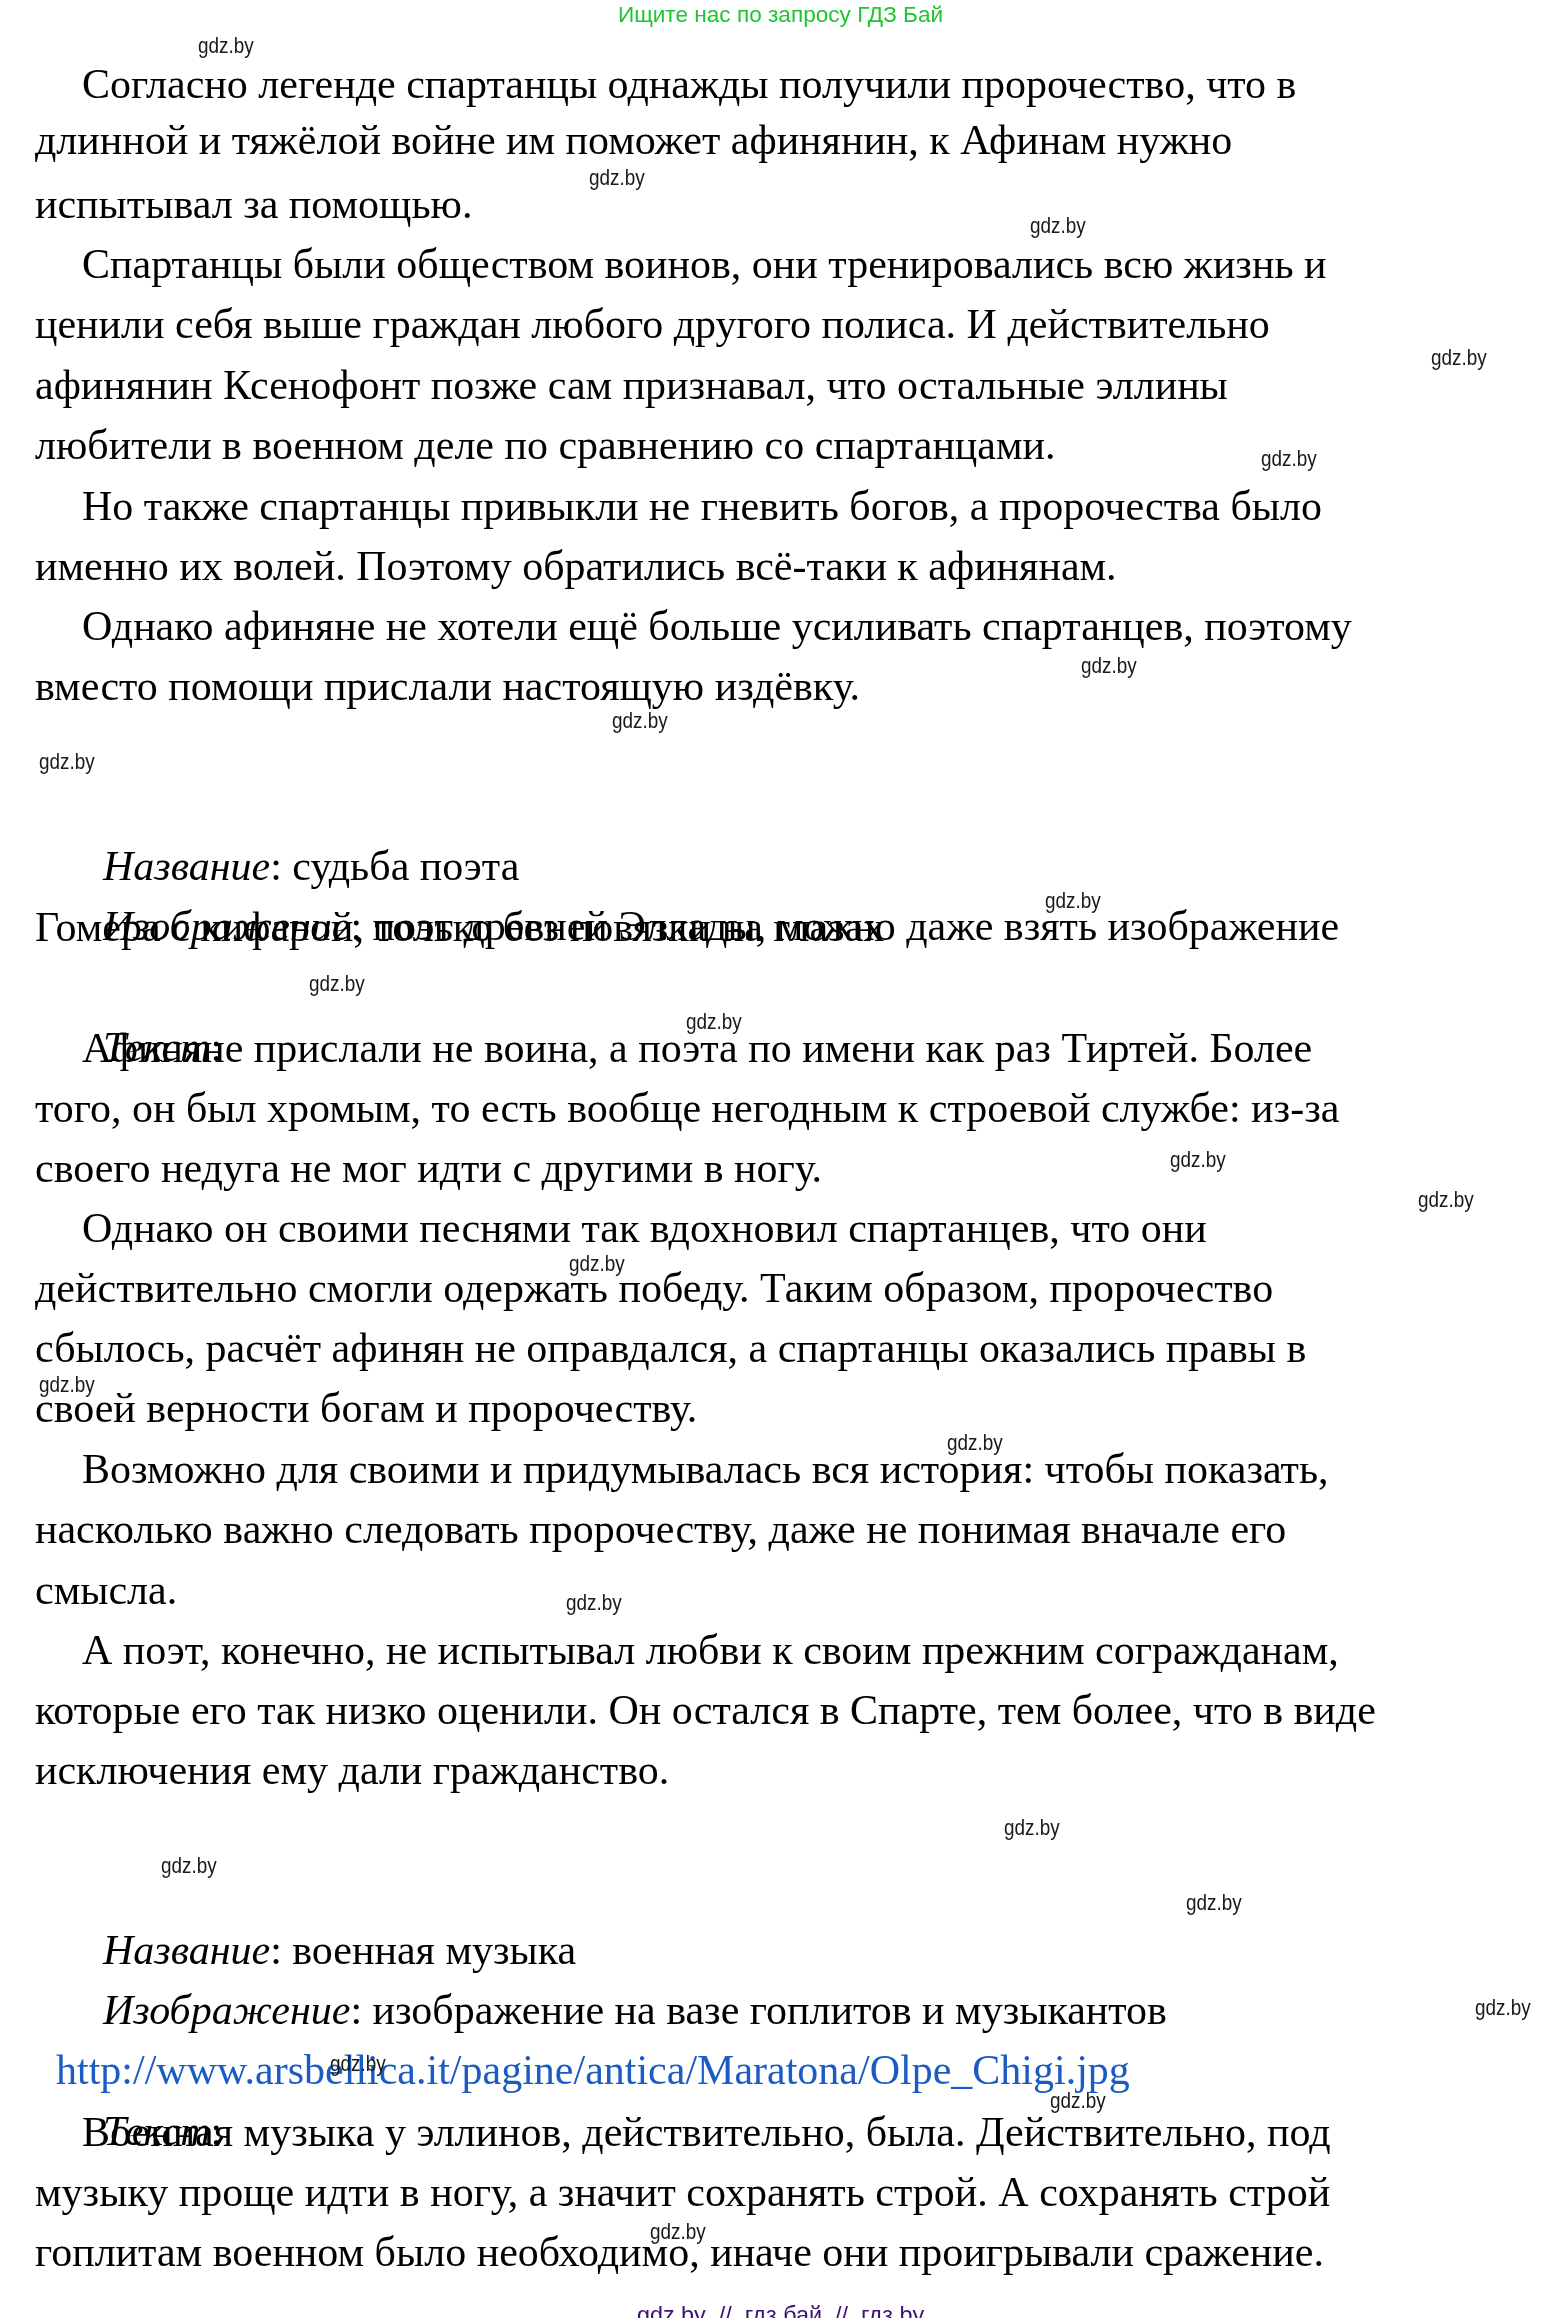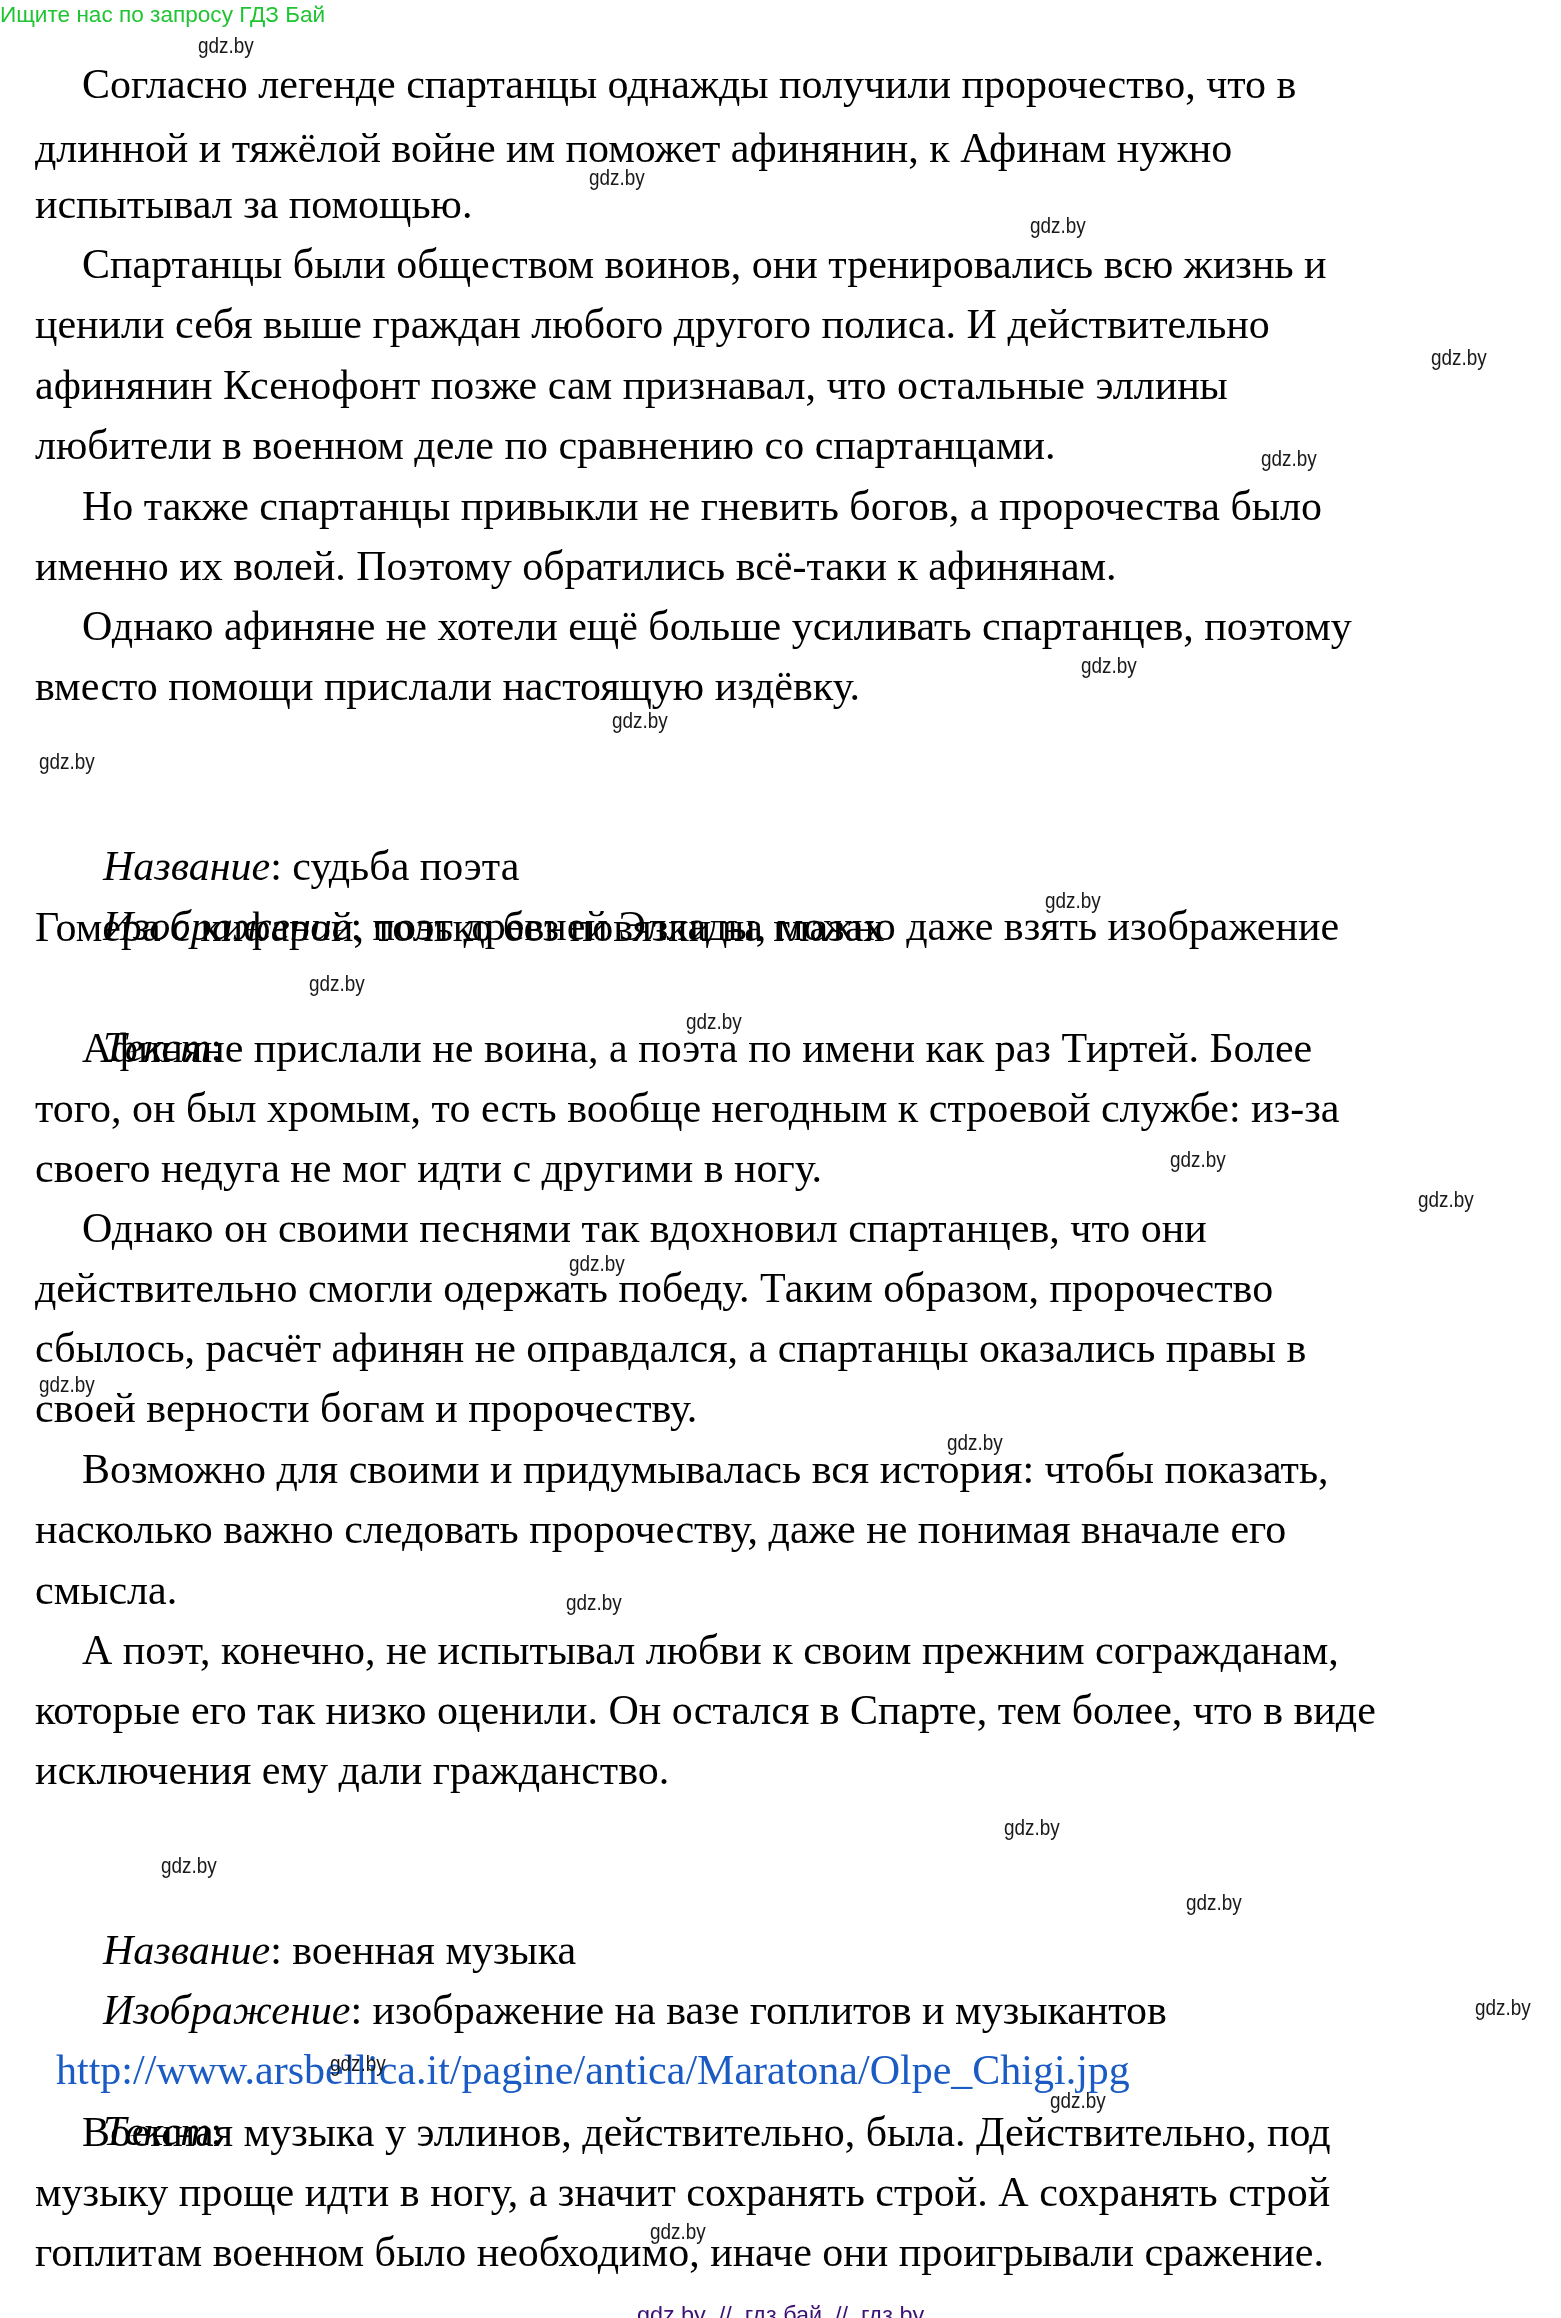--- a/index.html
+++ b/index.html
@@ -1,19 +1,19 @@
 <!DOCTYPE html>
 <html style="font-size:12.5px"><head>
 <meta charset="utf-8">
 <style>
   html, body { margin: 0; padding: 0; background: #ffffff; }
   body { width: 1561px; height: 2319px; position: relative; overflow: hidden; }
   .header {
     position: absolute; left: 0; top: 0; width: 1561px; height: 31px;
-    text-align: left; font-family: "Liberation Sans", sans-serif;
+    text-align: center; font-family: "Liberation Sans", sans-serif;
     font-size: 22.6px; line-height: 30px; color: #1ec431;
   }
   .footer {
     position: absolute; left: 0; top: 2283px; width: 1561px; height: 35px;
     text-align: center; font-family: "Liberation Sans", sans-serif;
     font-size: 23.4px; line-height: 31px; color: #3c1275; white-space: pre; margin-top: 17px;
   }
   .line {
     position: absolute; height: 60px; line-height: 60px;
     font-family: "Liberation Serif", serif; font-size: 42px; color: #000;
@@ -28,21 +28,21 @@
     font-size: 22px; line-height: 23.4px; color: #1a1a1a; white-space: pre;
     transform: scaleX(0.86); transform-origin: left top;
   }
 </style>
 </head>
 <body>
 
 <div class="header">Ищите нас по запросу ГДЗ Бай</div>
 
 <div class="line ind" style="top:54px">Согласно легенде спартанцы однажды получили пророчество, что в</div>
-<div class="line noind" style="top:118px">длинной и тяжёлой войне им поможет афинянин, к Афинам нужно</div>
+<div class="line noind" style="top:110px">длинной и тяжёлой войне им поможет афинянин, к Афинам нужно</div>
 <div class="line noind" style="top:174px">испытывал за помощью.</div>
 
 <div class="line ind" style="top:234px">Спартанцы были обществом воинов, они тренировались всю жизнь и</div>
 <div class="line noind" style="top:294px">ценили себя выше граждан любого другого полиса. И действительно</div>
 <div class="line noind" style="top:355px">афинянин Ксенофонт позже сам признавал, что остальные эллины</div>
 <div class="line noind" style="top:415px">любители в военном деле по сравнению со спартанцами.</div>
 
 <div class="line ind" style="top:476px">Но также спартанцы привыкли не гневить богов, а пророчества было</div>
 <div class="line noind" style="top:536px">именно их волей. Поэтому обратились всё-таки к афинянам.</div>
 

